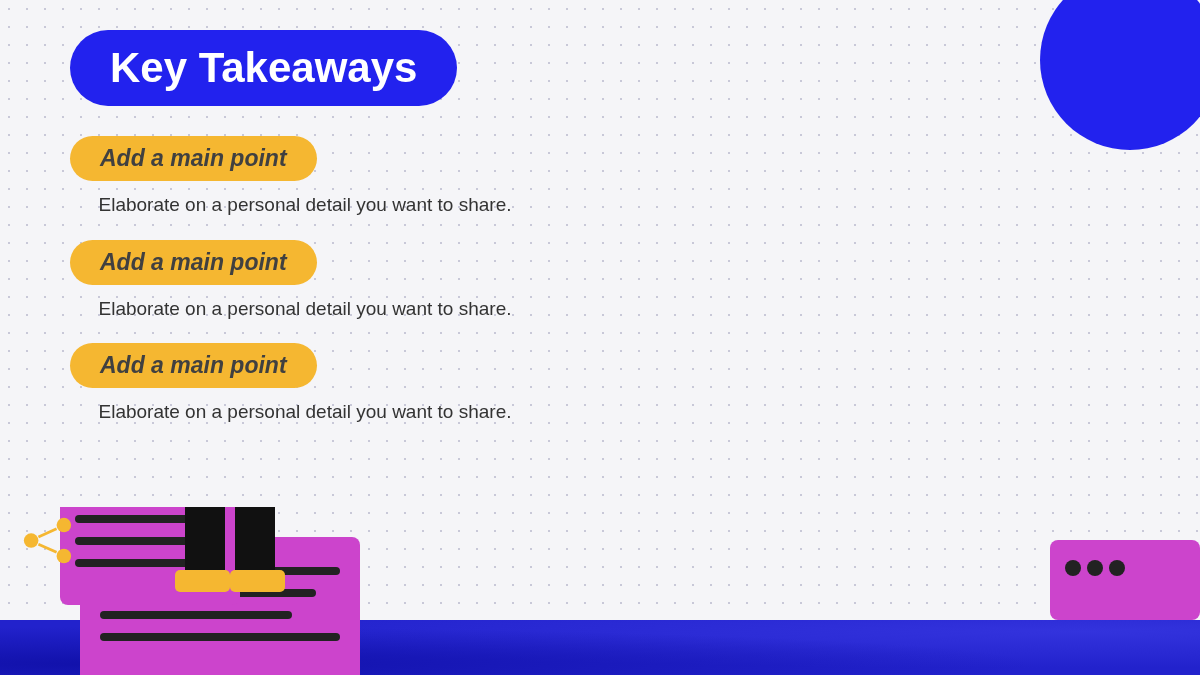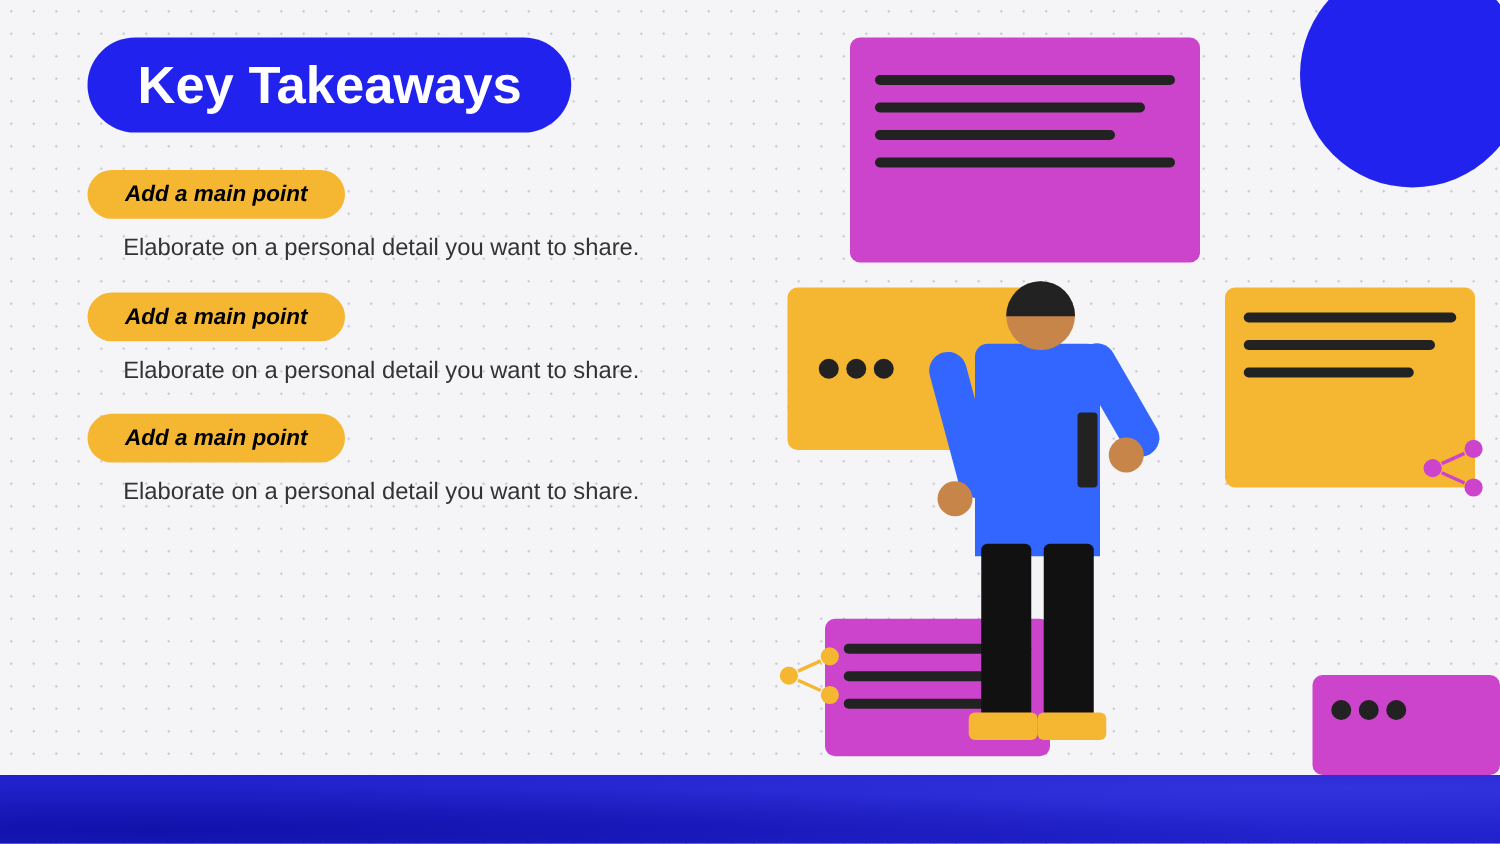--- a/index.html
+++ b/index.html
@@ -48,21 +48,21 @@
       border-radius: 50%;
       z-index: 1;
     }
 
     
     .content {
       position: absolute;
       inset: 0;
       z-index: 2;
       display: flex;
-      flex-direction: row;
+      flex-direction: column;
     }
 
     
     .left-panel {
       width: 600px;
       padding: 30px 60px 60px 70px;
       display: flex;
       flex-direction: column;
     }
 
@@ -90,22 +90,22 @@
 
     .point-badge {
       background-color: #f5b731;
       border-radius: 25px;
       padding: 9px 30px;
       display: inline-block;
       margin-bottom: 10px;
     }
 
     .point-badge span {
-      color: #000000;
-      font-size: 18px;
+      color: #404040;
+      font-size: 23px;
       font-weight: 600;
       font-style: italic;
     }
 
     .detail-text {
       font-size: 19px;
       color: #333;
       text-align: center;
       line-height: 1.5;
       padding: 0 10px;

